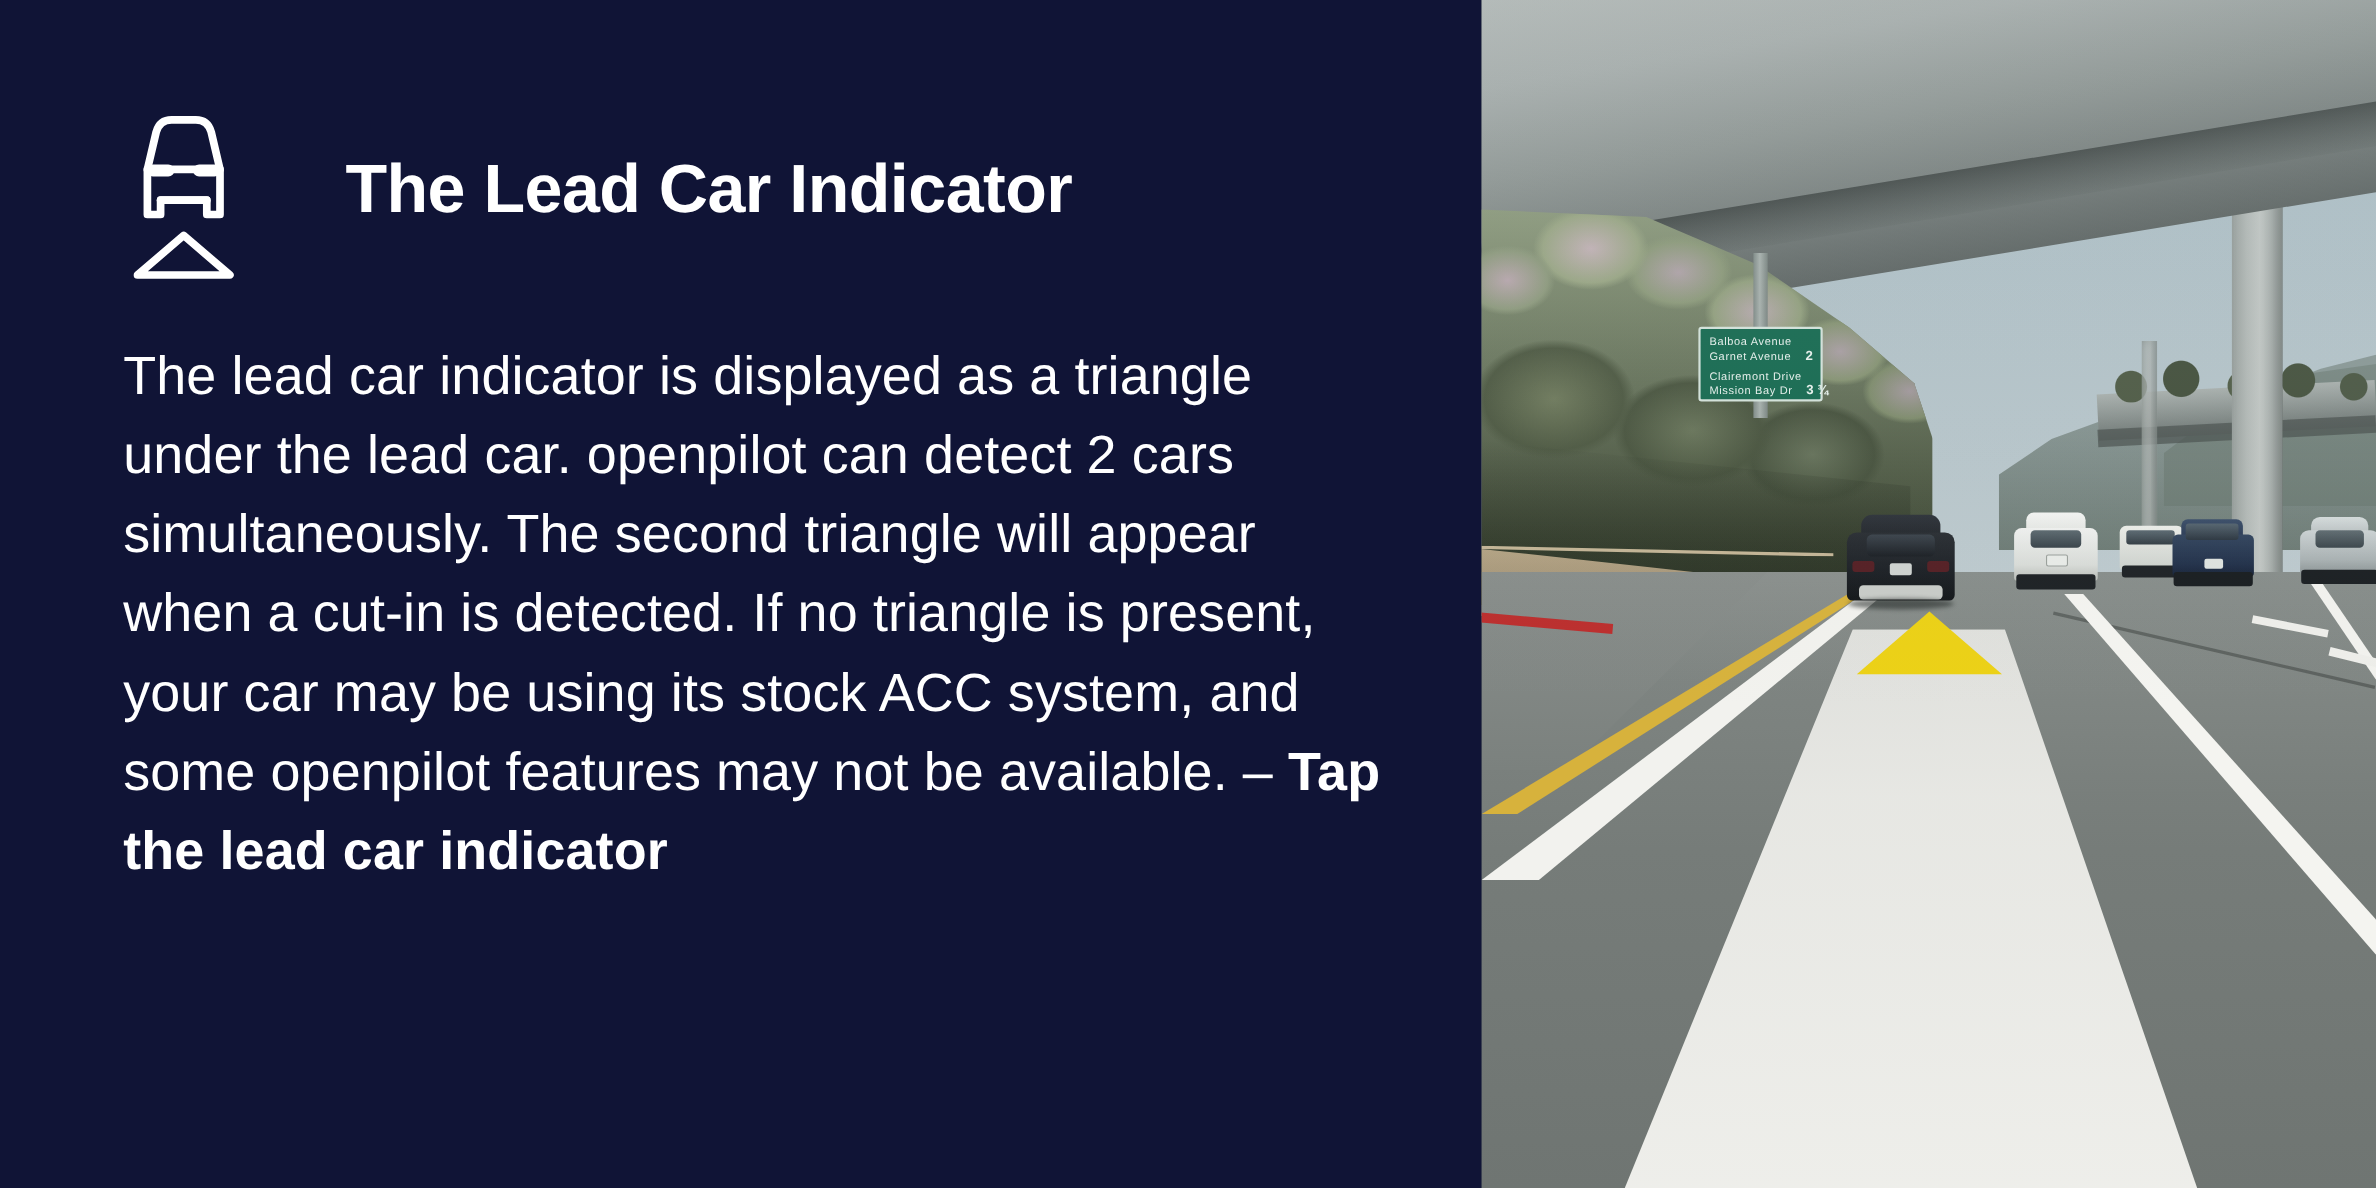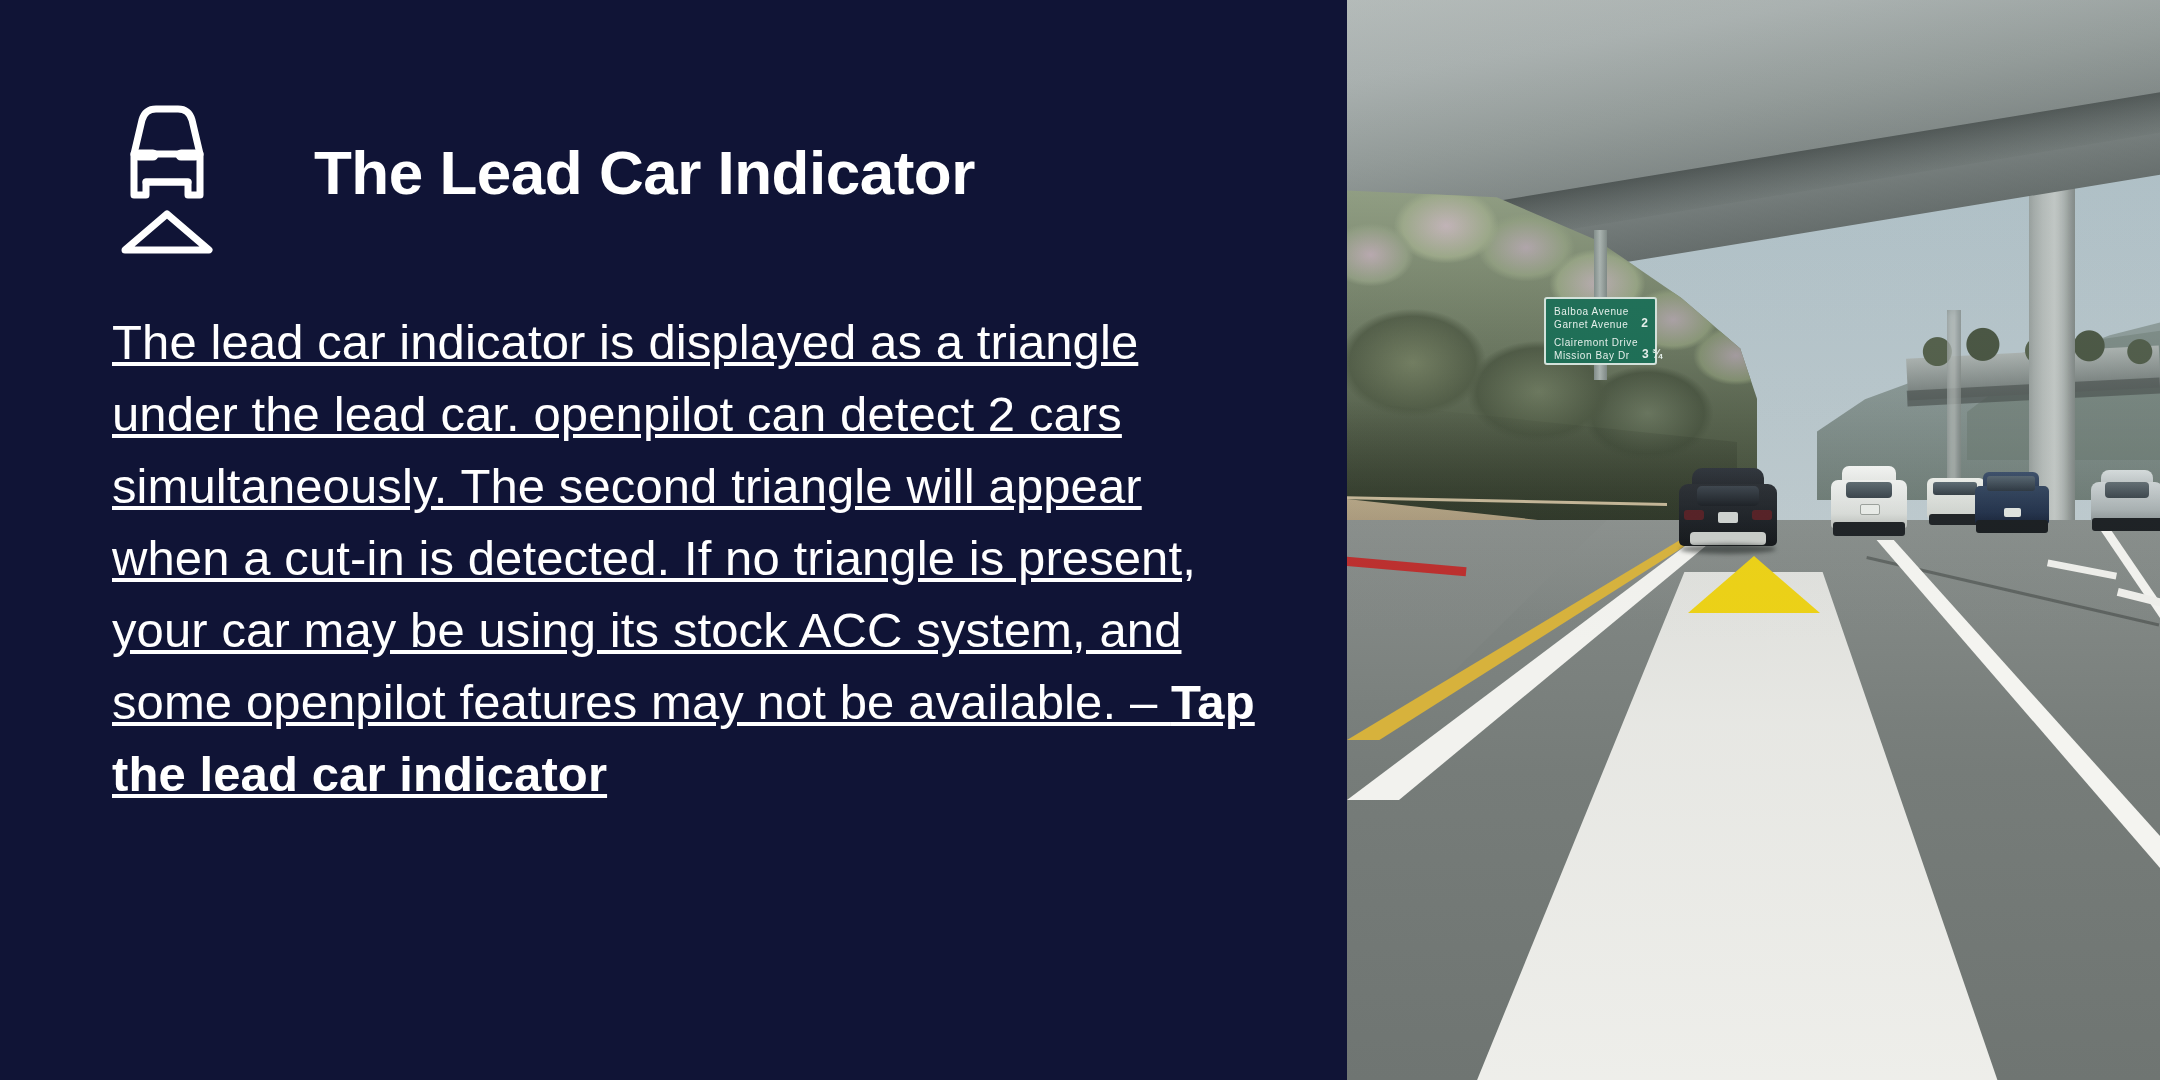--- a/index.html
+++ b/index.html
@@ -62,21 +62,20 @@
     position: absolute;
     left: 112px;
     top: 306px;
     width: 1160px;
     color: #ffffff;
     font-family: "Liberation Sans", sans-serif;
     font-size: 49px;
     line-height: 72px;
     font-weight: normal;
     letter-spacing: 0.1px;
-    text-decoration: underline;
   }
   #body-text .bold-tail {
     font-weight: bold;
   }
 
   
   #photo-panel {
     position: relative;
     width: 813px;
     height: 1080px;

